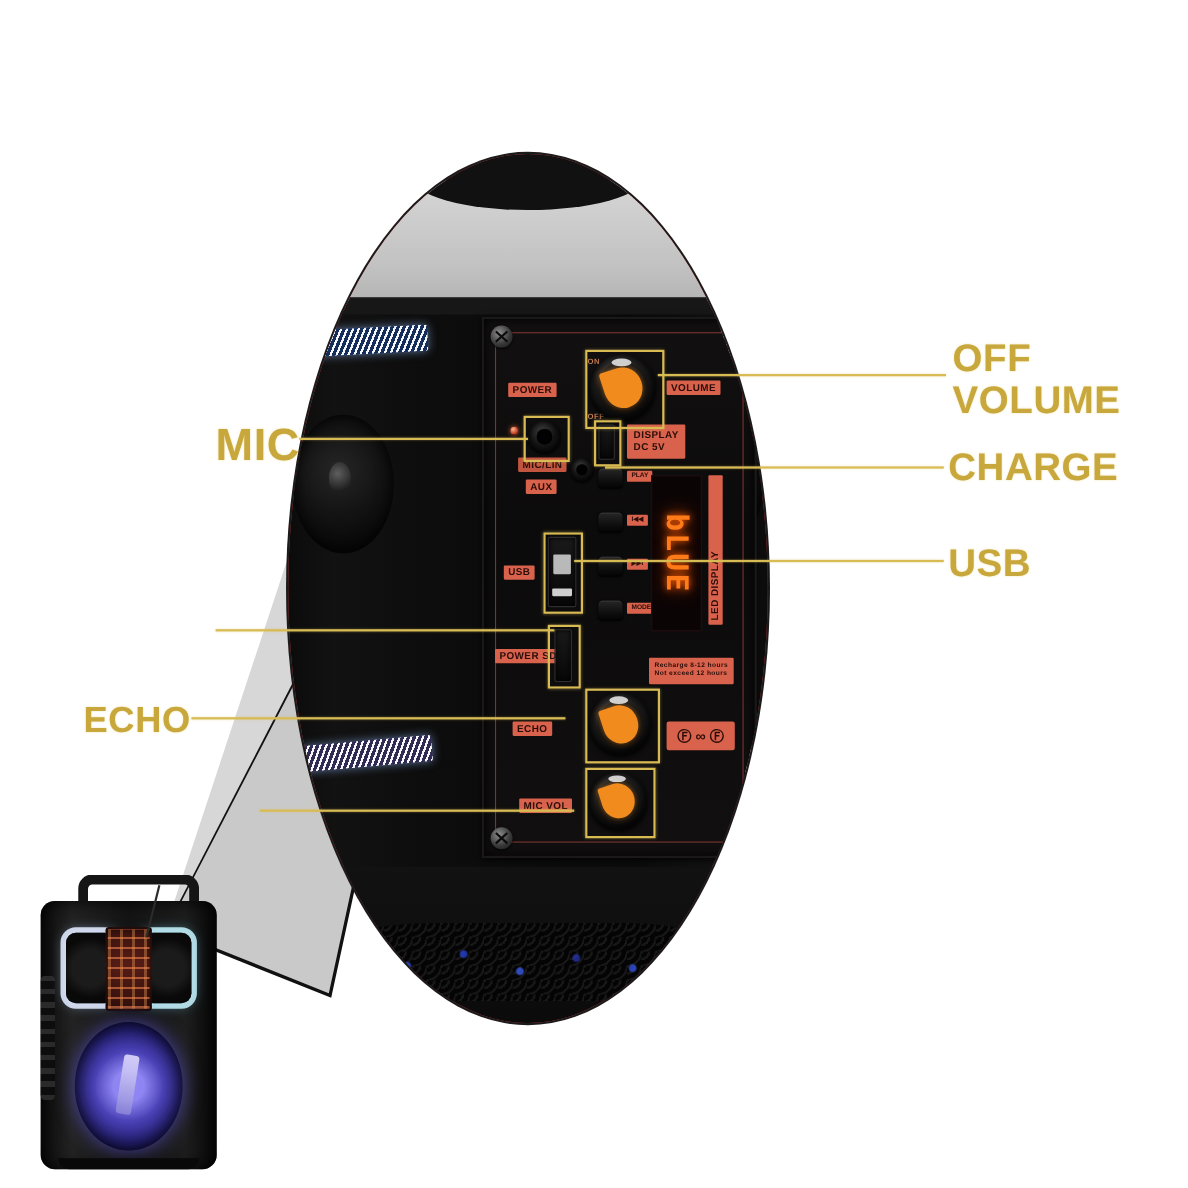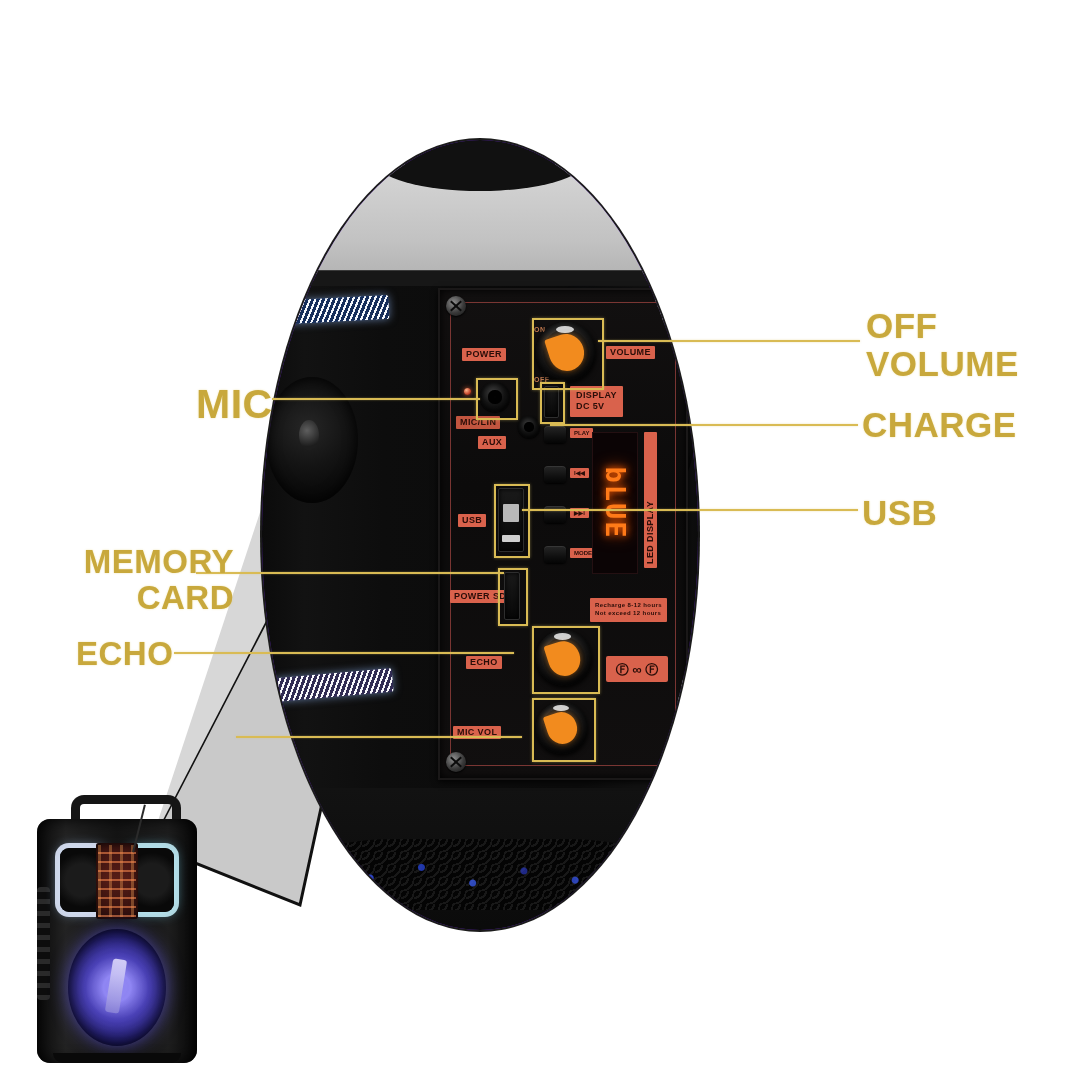--- a/index.html
+++ b/index.html
@@ -57,21 +57,21 @@
     left: 262px;
     top: 140px;
     width: 436px;
     height: 790px;
   }
   #oval {
     position: absolute;
     inset: 0;
     border-radius: 50% / 50%;
     overflow: hidden;
-    background: #6d28d9;
+    background: #ef4444;
     box-shadow: 0 0 0 2px #1b1b1b;
   }
 
   
   .spk-top-gray {
     position: absolute;
     left: -4%;
     top: 3.0%;
     width: 108%;
     height: 14%;
@@ -477,21 +477,21 @@
         </div>
 
         <div class="silk" style="left:166px; top:56px;">VOLUME</div>
 
         <div class="ind" style="left:24px; top:98px;"></div>
 
         <div class="jack" style="left:40px; top:92px; width:30px; height:30px;">
           <div class="hole"></div>
         </div>
 
-        <div class="silk dim" style="left:16px; top:126px;">MIC/LIN</div>
+        <div class="silk dim" style="left:31px; top:126px;">MIC/LIN</div>
 
         <div class="jack" style="left:78px; top:126px; width:22px; height:22px;">
           <div class="hole"></div>
         </div>
         <div class="silk" style="left:38px; top:146px;">AUX</div>
 
         <div class="port" style="left:104px; top:96px; width:13px; height:30px;"></div>
 
         <div class="silk" style="left:130px; top:96px; padding:4px 6px; line-height:1.25;">
           <span>DISPLAY</span><br>
@@ -532,21 +532,21 @@
         <div class="knob" style="left:96px; top:340px; width:56px; height:56px;">
           <div class="cap"></div>
           <div class="pointer"></div>
           <div class="gloss"></div>
         </div>
 
         <div class="cert" style="left:166px; top:366px; width:62px; height:26px;">
           <span class="sym">Ⓕ ∞ Ⓕ</span>
         </div>
 
-        <div class="silk" style="left:13px; top:436px;">MIC VOL</div>
+        <div class="silk" style="left:32px; top:436px;">MIC VOL</div>
         <div class="knob" style="left:96px; top:412px; width:52px; height:52px;">
           <div class="cap"></div>
           <div class="pointer"></div>
           <div class="gloss"></div>
         </div>
 
         <div class="hl" style="left:92px; top:28px;  width:68px; height:68px;"></div>
         <div class="hl" style="left:36px; top:88px;  width:38px; height:38px;"></div>
         <div class="hl" style="left:100px; top:92px; width:21px; height:38px;"></div>
         <div class="hl" style="left:54px; top:194px; width:32px; height:70px;"></div>
@@ -565,22 +565,20 @@
   <div class="leader" style="left:196px; top:572px; width:308px;"></div>
   <div class="leader" style="left:174px; top:652px; width:340px;"></div>
   <div class="leader" style="left:236px; top:736px; width:286px;"></div>
 
   <div class="callout right lbl-off">OFF
 VOLUME</div>
   <div class="callout right lbl-charge">CHARGE</div>
   <div class="callout right lbl-usb">USB</div>
 
   <div class="callout left lbl-mic">MIC</div>
-  <div class="callout left lbl-memory">MEMORY
-CARD</div>
   <div class="callout left lbl-echo">ECHO</div>
 
   <div id="thumb">
     <div class="t-handle"></div>
     <div class="t-body">
       <div class="t-ribs"></div>
       <div class="t-tweeter t-tw-l"></div>
       <div class="t-tweeter t-tw-r"></div>
       <div class="t-panel"></div>
       <div class="t-antenna"></div>

